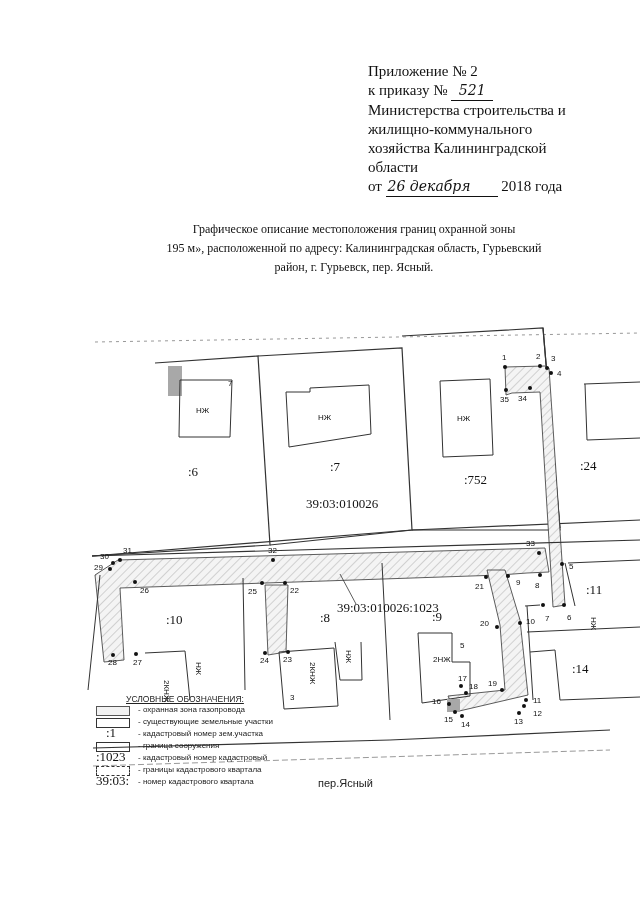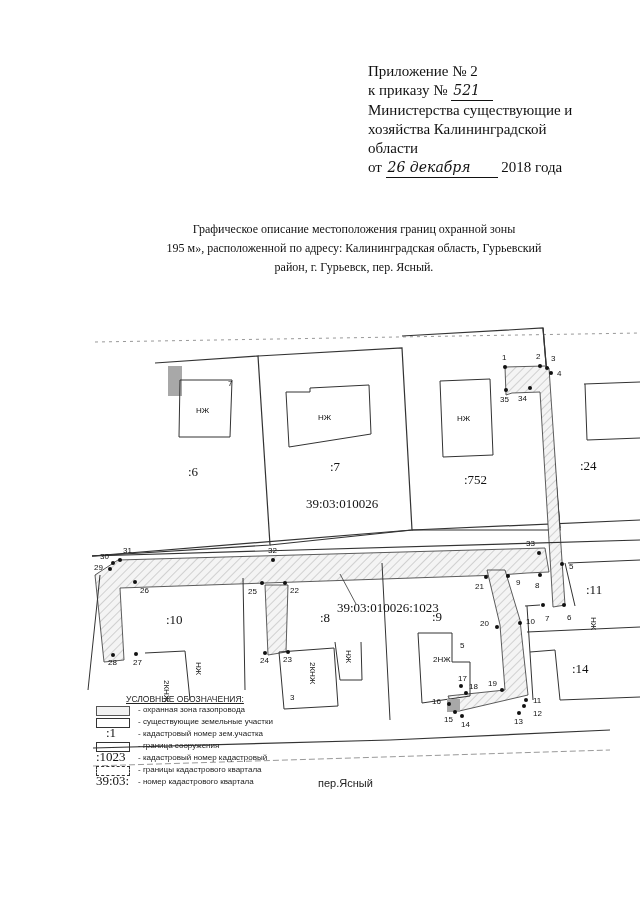--- a/index.html
+++ b/index.html
@@ -1,41 +1,42 @@
 <!DOCTYPE html>
 <html><head>
 <meta charset="utf-8">
 <style>
   html, body { margin:0; padding:0; background:#ffffff; }
   body { width:640px; height:905px; position:relative; overflow:hidden; font-family:"Liberation Serif", serif; color:#111; }
   .header-block { position:absolute; left:368px; top:62px; font-size:15px; line-height:19px; }
   .header-block div { white-space:nowrap; }
   .hand { font-family:"DejaVu Serif", serif; font-style:italic; font-size:14px; display:inline-block; border-bottom:1px solid #111; padding:0 2px; }
-  .hand.num { width:38px; }
+  .hand.num { width:38px; text-align:center; }
   .hand.date { width:108px; }
   .title-block { position:absolute; left:104px; top:220px; width:500px; text-align:center; font-size:12px; line-height:19px; }
   svg.map { position:absolute; left:0; top:0; }
   .lbl { font-family:"Liberation Sans", sans-serif; font-size:8px; fill:#111; }
   .plabel { font-family:"Liberation Serif", serif; font-size:13px; fill:#111; }
   .bld { font-family:"Liberation Sans", sans-serif; font-size:8px; fill:#111; }
   .legend { position:absolute; left:96px; top:694px; font-family:"Liberation Sans", sans-serif; font-size:8px; color:#222; }
   .legend .ttl { position:absolute; left:30px; top:0; white-space:nowrap; font-size:8.5px;text-decoration:underline; }
   .legend .row { position:absolute; left:0; white-space:nowrap; height:12px; }
   .legend .sym { position:absolute; left:0; width:32px; height:8px; }
   .legend .txt { position:absolute; left:42px; top:0;text-align:center; }
   .legend .symtxt { position:absolute; left:0; top:-4px; font-family:"Liberation Serif", serif; font-size:13px; color:#111; }
   .street { position:absolute; left:318px; top:777px; font-family:"Liberation Sans", sans-serif; font-size:11px; color:#222; }
 </style>
 </head>
 <body>
 
 <div class="header-block">
   <div>Приложение № 2</div>
   <div><span>к приказу №</span> <span class="hand num">521</span></div>
-  <div>Министерства существующие и</div>
+  <div>Министерства строительства и</div>
+  <div>жилищно-коммунального</div>
   <div>хозяйства Калининградской</div>
   <div>области</div>
   <div><span>от</span> <span class="hand date">26 декабря</span> <span>2018 года</span></div>
 </div>
 
 <div class="title-block">
   <div>Графическое описание местоположения границ охранной зоны</div>
   <div>195 м», расположенной по адресу: Калининградская область, Гурьевский</div>
   <div>район, г. Гурьевск, пер. Ясный.</div>
 </div>

